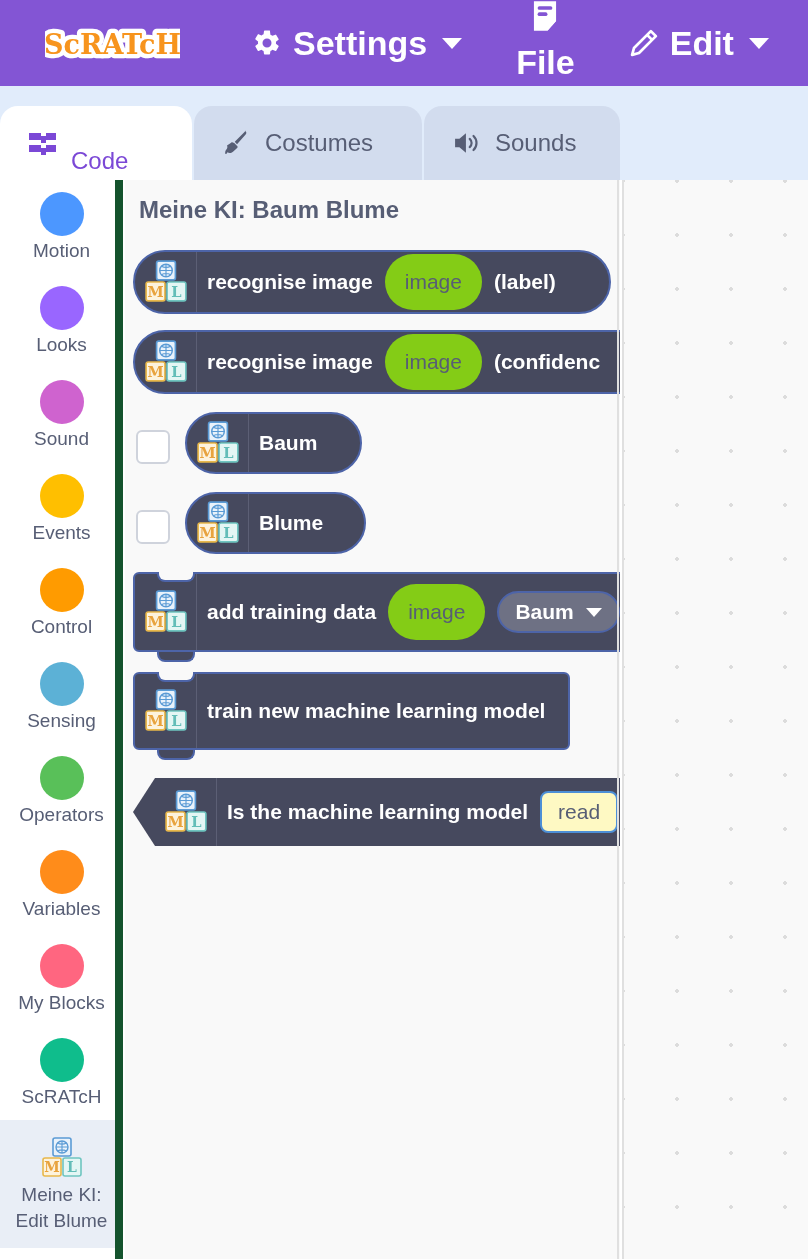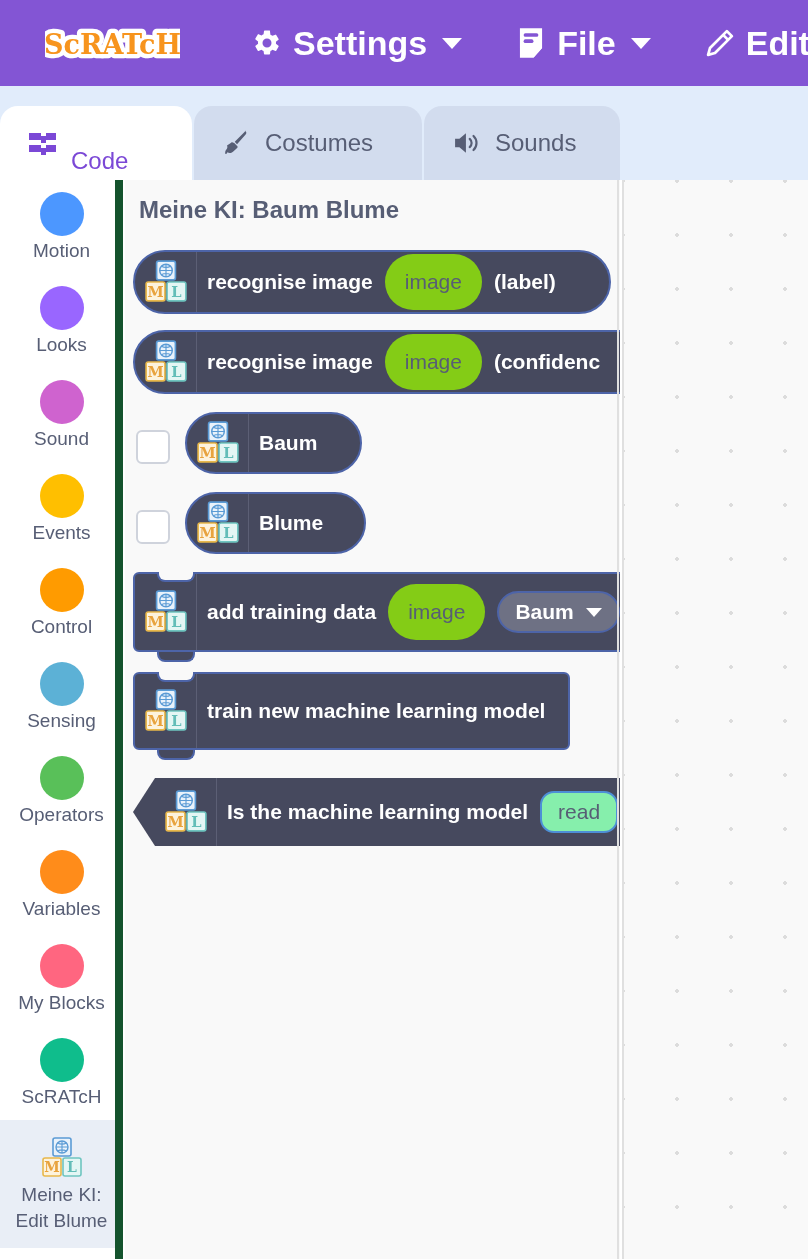--- a/index.html
+++ b/index.html
@@ -24,21 +24,21 @@
     position: relative;
   }
   .menu-item {
     display: flex; align-items: center; gap: 11px;
     color: #ffffff; font-size: 34px; font-weight: bold;
     height: 86px; padding: 0 6px;
     cursor: pointer;
   }
   .menu-item .mlabel { letter-spacing: 0px; }
   .mi-settings { margin-left: 66px; }
-  .mi-file { margin-left: 42px; }
+  .mi-file { margin-left: 42px; flex-direction: column; }
   .mi-edit { margin-left: 42px; }
   .caret {
     width: 0; height: 0;
     border-left: 10px solid transparent;
     border-right: 10px solid transparent;
     border-top: 11px solid #ffffff;
     margin-left: 4px;
   }
   .micon { display: flex; align-items: center; justify-content: center; }
 
@@ -155,23 +155,23 @@
     display: inline-flex; align-items: center; gap: 12px;
     min-height: 42px;
   }
   .dd-caret {
     width: 0; height: 0;
     border-left: 8px solid transparent;
     border-right: 8px solid transparent;
     border-top: 9px solid #ffffff;
   }
   .bool-input {
-    background: #86efac; color: #575e75;
+    background: #fef9c3; color: #575e75;
     border: 2px solid #4d8fd6;
-    border-radius: 14px;
+    border-radius: 8px;
     padding: 7px 16px;
     font-size: 21px; font-weight: normal;
     display: inline-flex; align-items: center;
     min-height: 40px;
   }
   .notch-top {
     position: absolute; left: 22px; top: -2px;
     width: 38px; height: 10px;
     background: #f9f9f9;
     border-radius: 0 0 8px 8px;

